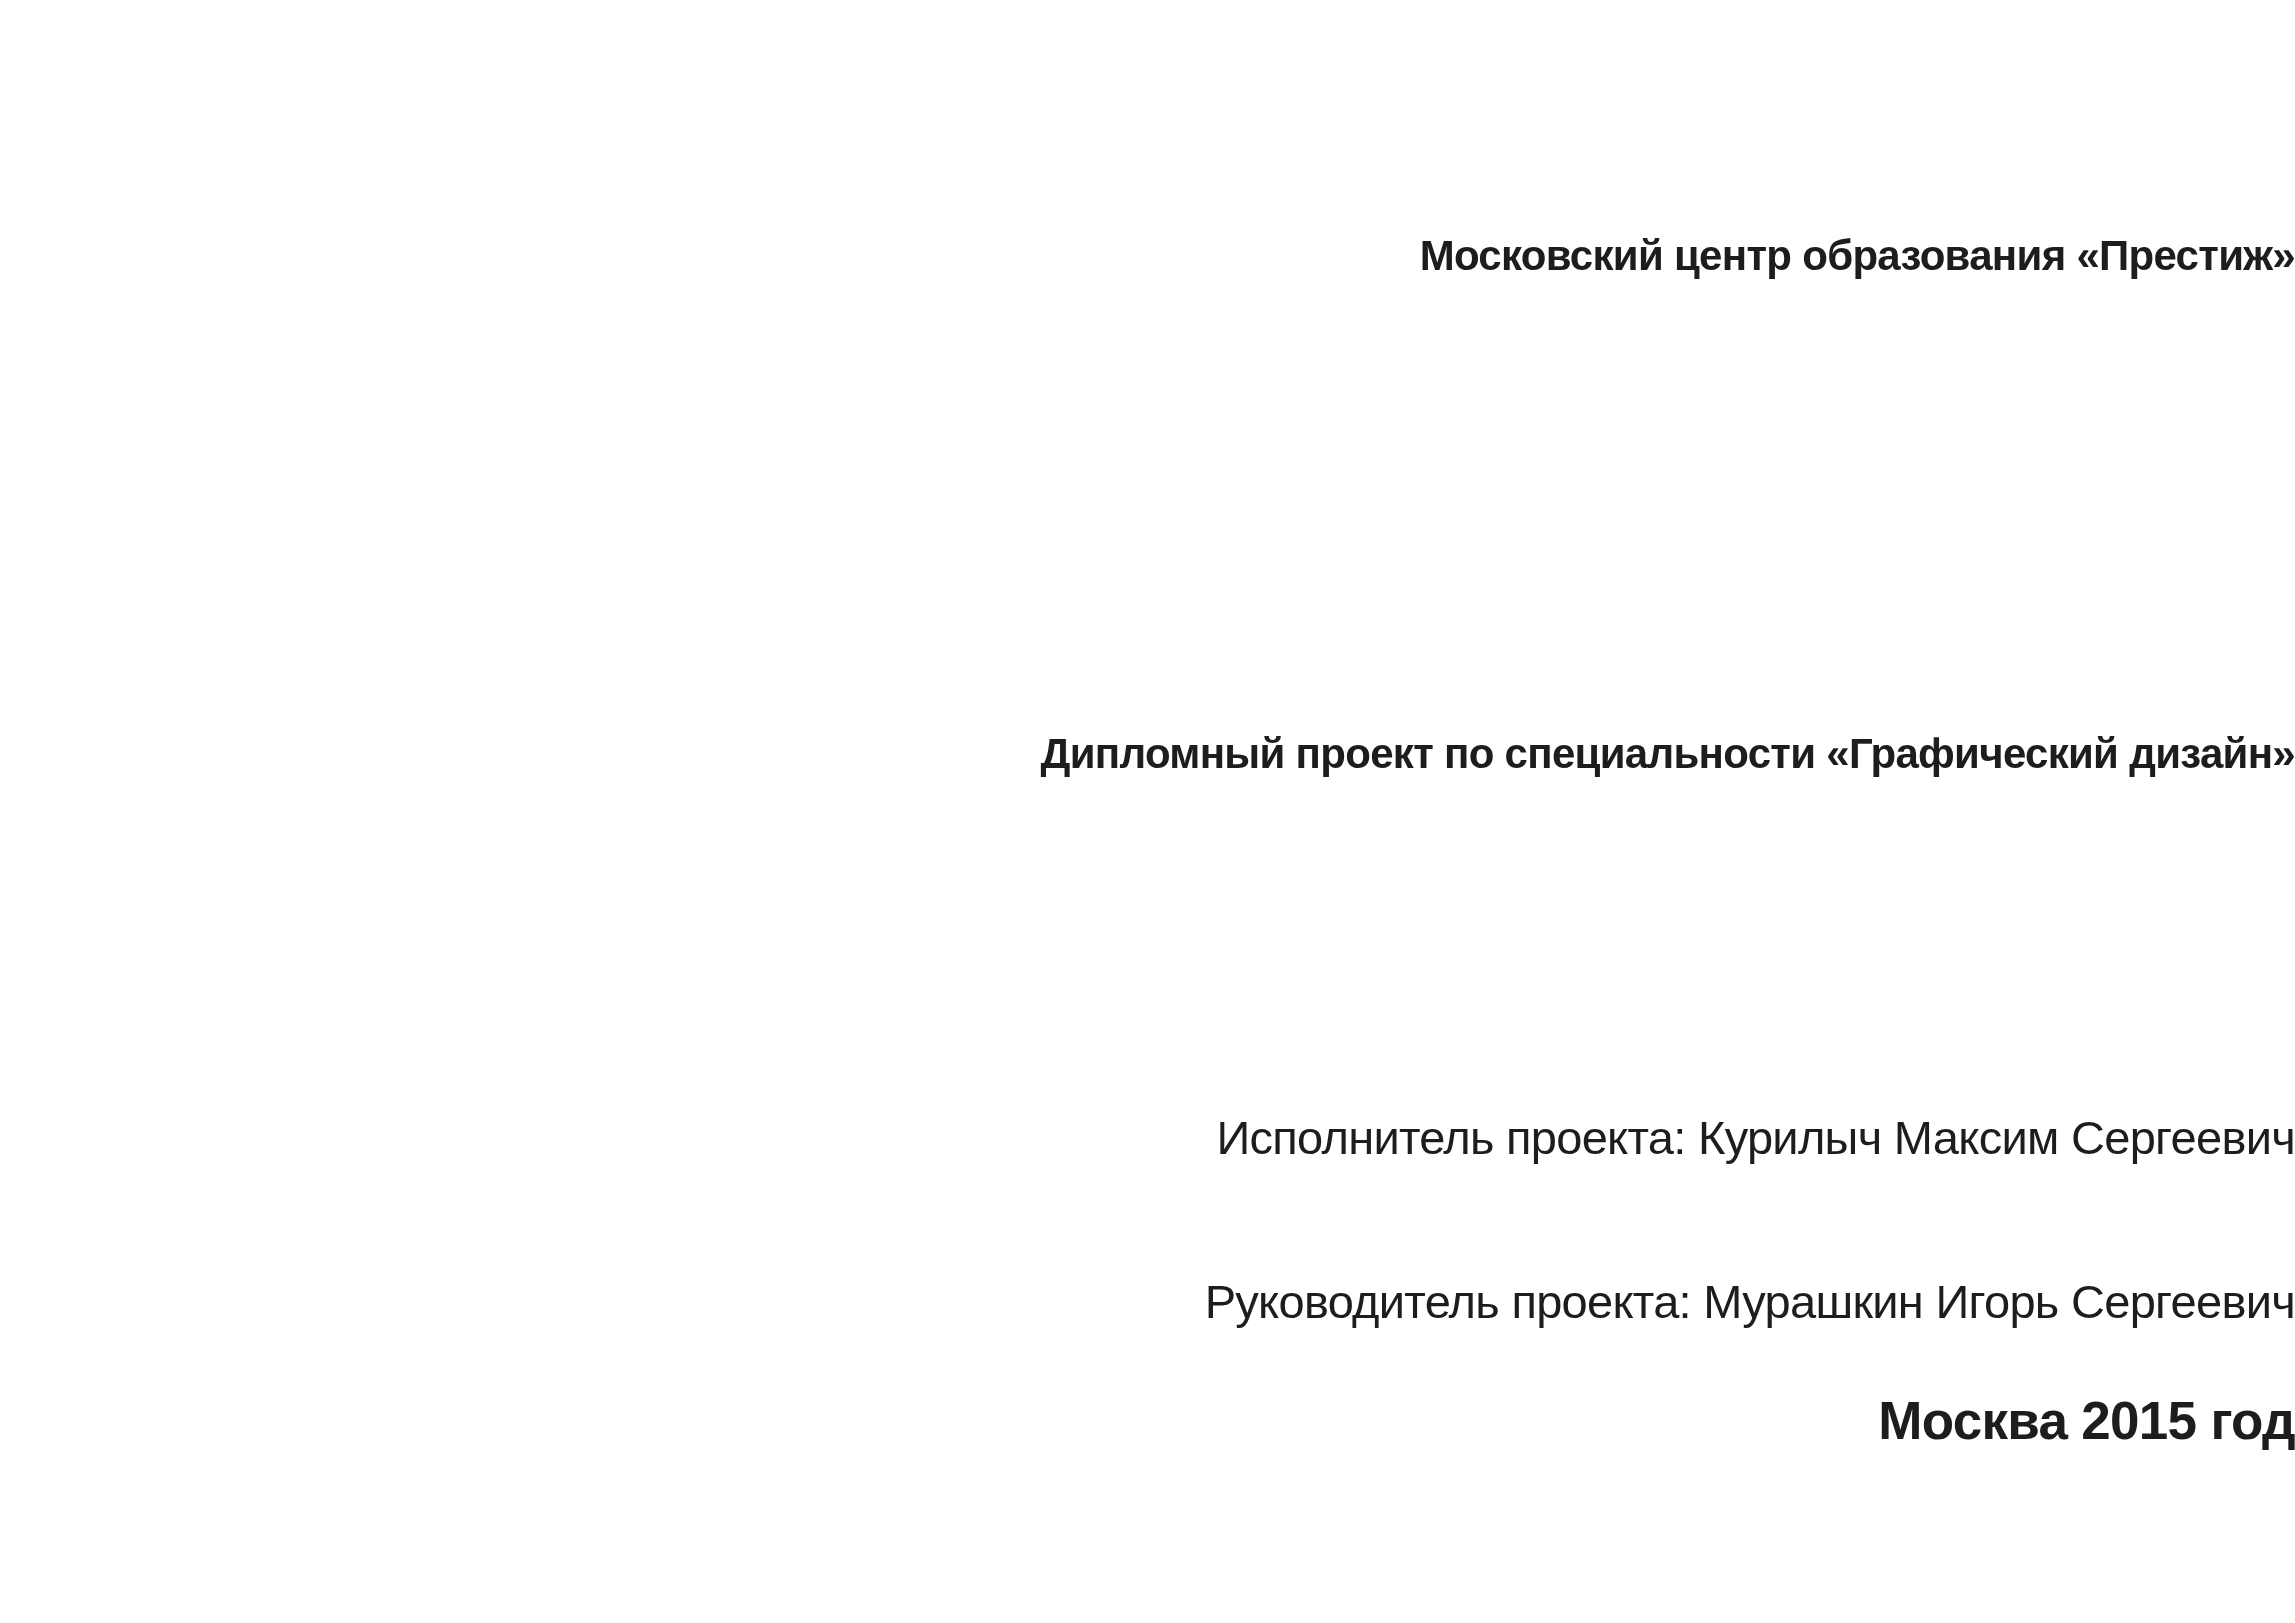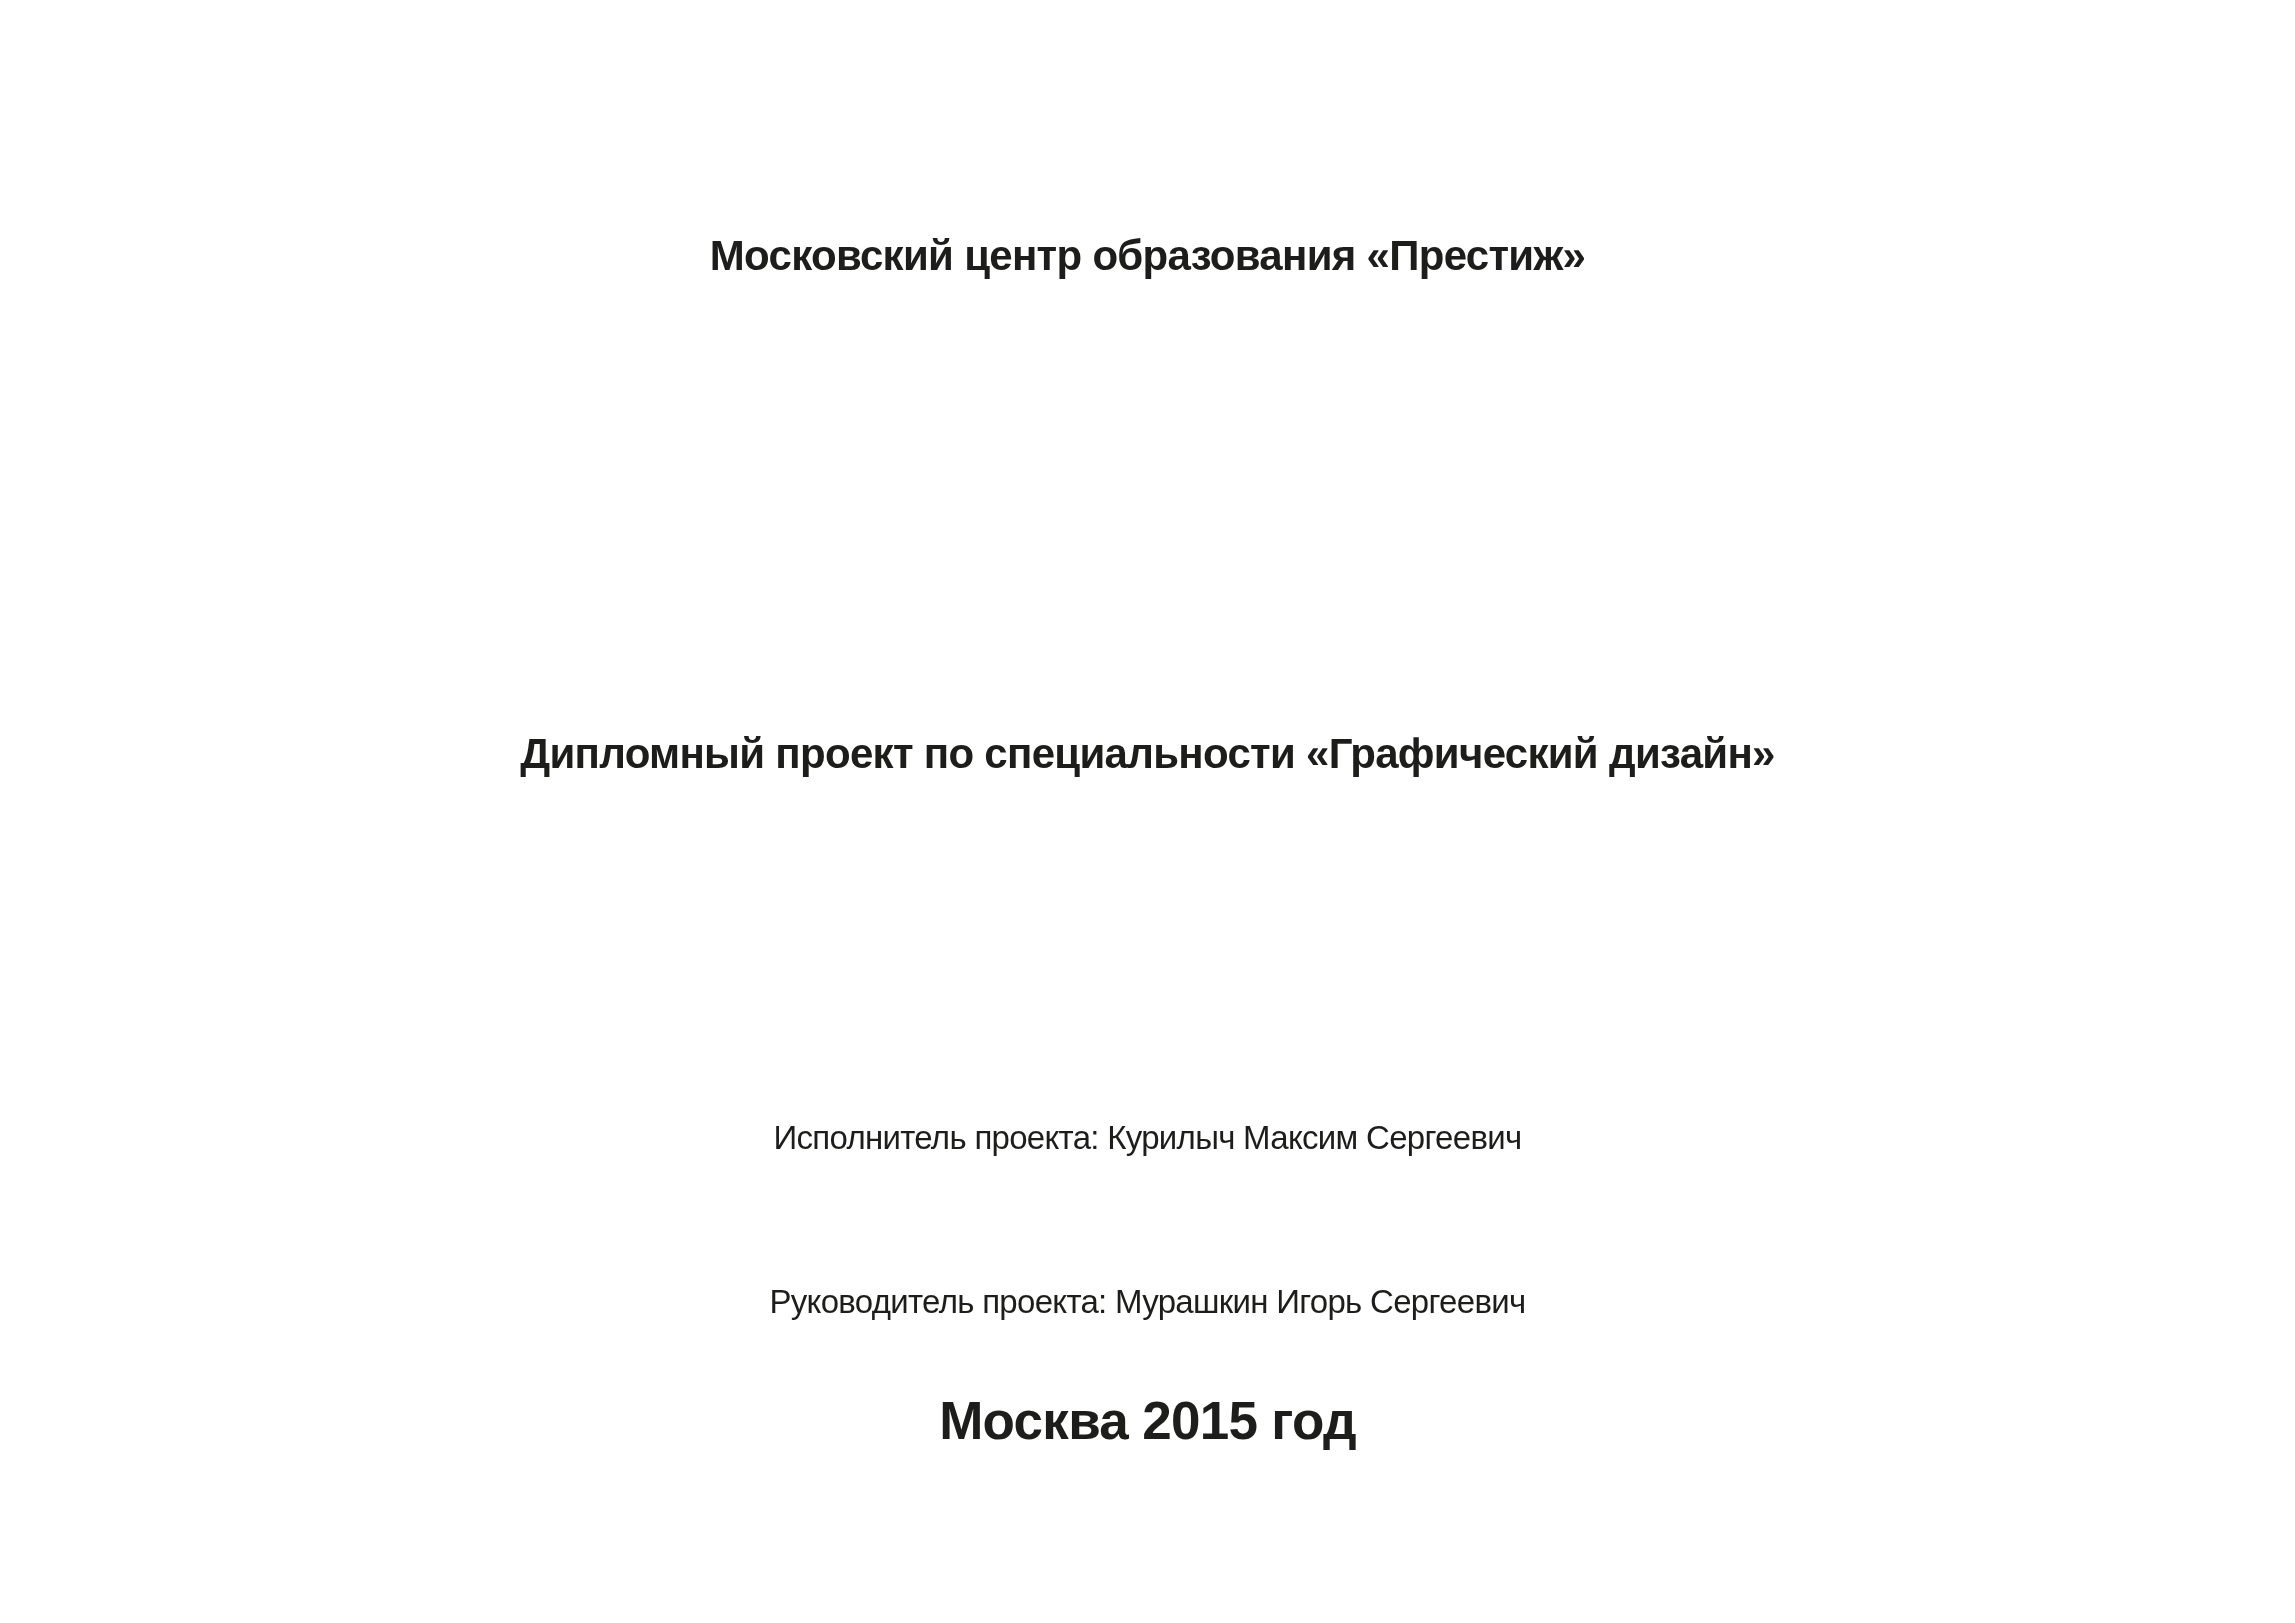--- a/index.html
+++ b/index.html
@@ -14,39 +14,39 @@
     height: 1623px;
     background: #ffffff;
     color: #1d1d1b;
     font-family: "Liberation Sans", "DejaVu Sans", sans-serif;
     overflow: hidden;
   }
   .line {
     position: absolute;
     left: 0;
     width: 100%;
-    text-align: center;
+    text-align: right;
     white-space: pre-line;
     letter-spacing: -0.7px;
   }
   .institution {
     top: 233px;
     font-size: 42px;
     line-height: 46px;
     font-weight: 600;
   }
   .title-block {
     top: 629px;
     font-size: 42px;
     line-height: 83px;
     font-weight: 700;
   }
   .names-block {
     top: 1015px;
-    font-size: 33px;
+    font-size: 47px;
     line-height: 82px;
     font-weight: 400;
   }
   .place-year {
     top: 1395px;
     font-size: 53px;
     line-height: 51px;
     font-weight: 600;
   }
 </style>

